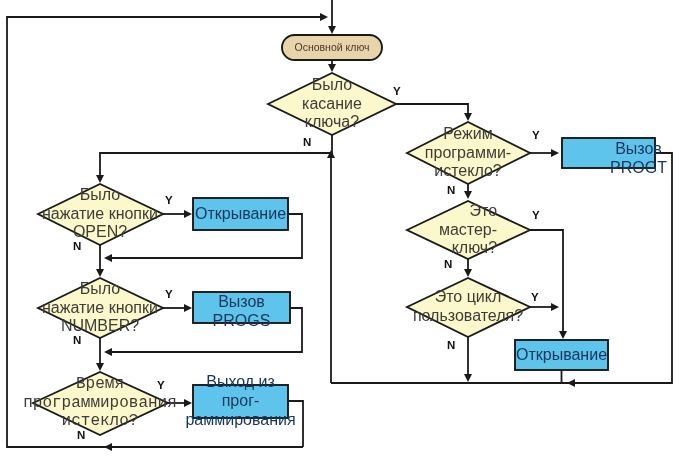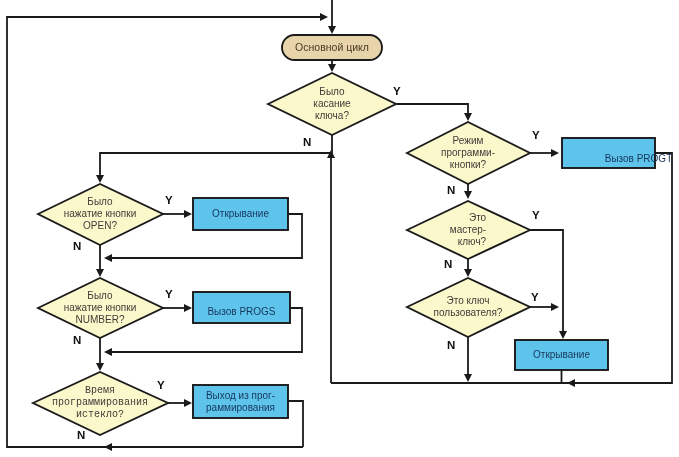--- a/index.html
+++ b/index.html
@@ -3,21 +3,21 @@
 <meta charset="utf-8">
 <style>
   html,body{margin:0;padding:0;background:#ffffff;}
   #stage{
     position:relative;width:679px;height:457px;background:#ffffff;overflow:hidden;
     font-family:"Liberation Sans", sans-serif;
   }
   #wires{position:absolute;left:0;top:0;}
   .node-text{
     position:absolute;display:flex;align-items:center;justify-content:center;
-    text-align:center;white-space:pre-line;font-size:10px;line-height:1.18;
+    text-align:center;white-space:pre-line;font-size:16px;line-height:1.18;
     color:#3f3c38;pointer-events:none;
   }
   .box-text{color:#16365c;}
   .start-text{color:#4a3a26;font-size:10.5px;}
   .yn{
     position:absolute;font-weight:bold;font-size:11.5px;color:#101010;
     pointer-events:none;line-height:1;
   }
 </style>
 </head>
@@ -85,35 +85,35 @@
       <polygon points="38,308 100,278 163,308 100,338" fill="#fbf8cc"></polygon>
       <polygon points="33,403 100,372 168,403 100,435" fill="#fbf8cc"></polygon>
       <rect x="193" y="198" width="95" height="32" fill="#5fc4ec"></rect>
       <rect x="193" y="292" width="97" height="31" fill="#5fc4ec"></rect>
       <rect x="193" y="385" width="95" height="33" fill="#5fc4ec"></rect>
       <rect x="562" y="138" width="93" height="30" fill="#5fc4ec"></rect>
       <rect x="515" y="340" width="93" height="30" fill="#5fc4ec"></rect>
     </g>
   </svg>
 
-  <div class="node-text start-text" style="left:282px;top:35px;width:100px;height:25px;">Основной цикл</div>
+  <div class="node-text start-text" style="left:282px;top:35px;width:100px;height:25px;">Основной ключ</div>
 
   <div class="node-text" style="left:278px;top:78px;width:108px;height:52px;">Было
 касание
 ключа?</div>
 
   <div class="node-text" style="left:412px;top:127px;width:112px;height:52px;">Режим
 программи-
-кнопки?</div>
+истекло?</div>
 
   <div class="node-text" style="left:412px;top:204px;width:112px;height:52px;text-align:right;">Это
 мастер-
 ключ?</div>
 
-  <div class="node-text" style="left:406px;top:285px;width:124px;height:44px;">Это ключ
+  <div class="node-text" style="left:406px;top:285px;width:124px;height:44px;">Это цикл
 пользователя?</div>
 
   <div class="node-text" style="left:38px;top:188px;width:124px;height:52px;">Было
 нажатие кнопки
 OPEN?</div>
 
   <div class="node-text" style="left:38px;top:282px;width:124px;height:52px;">Было
 нажатие кнопки
 NUMBER?</div>
 

